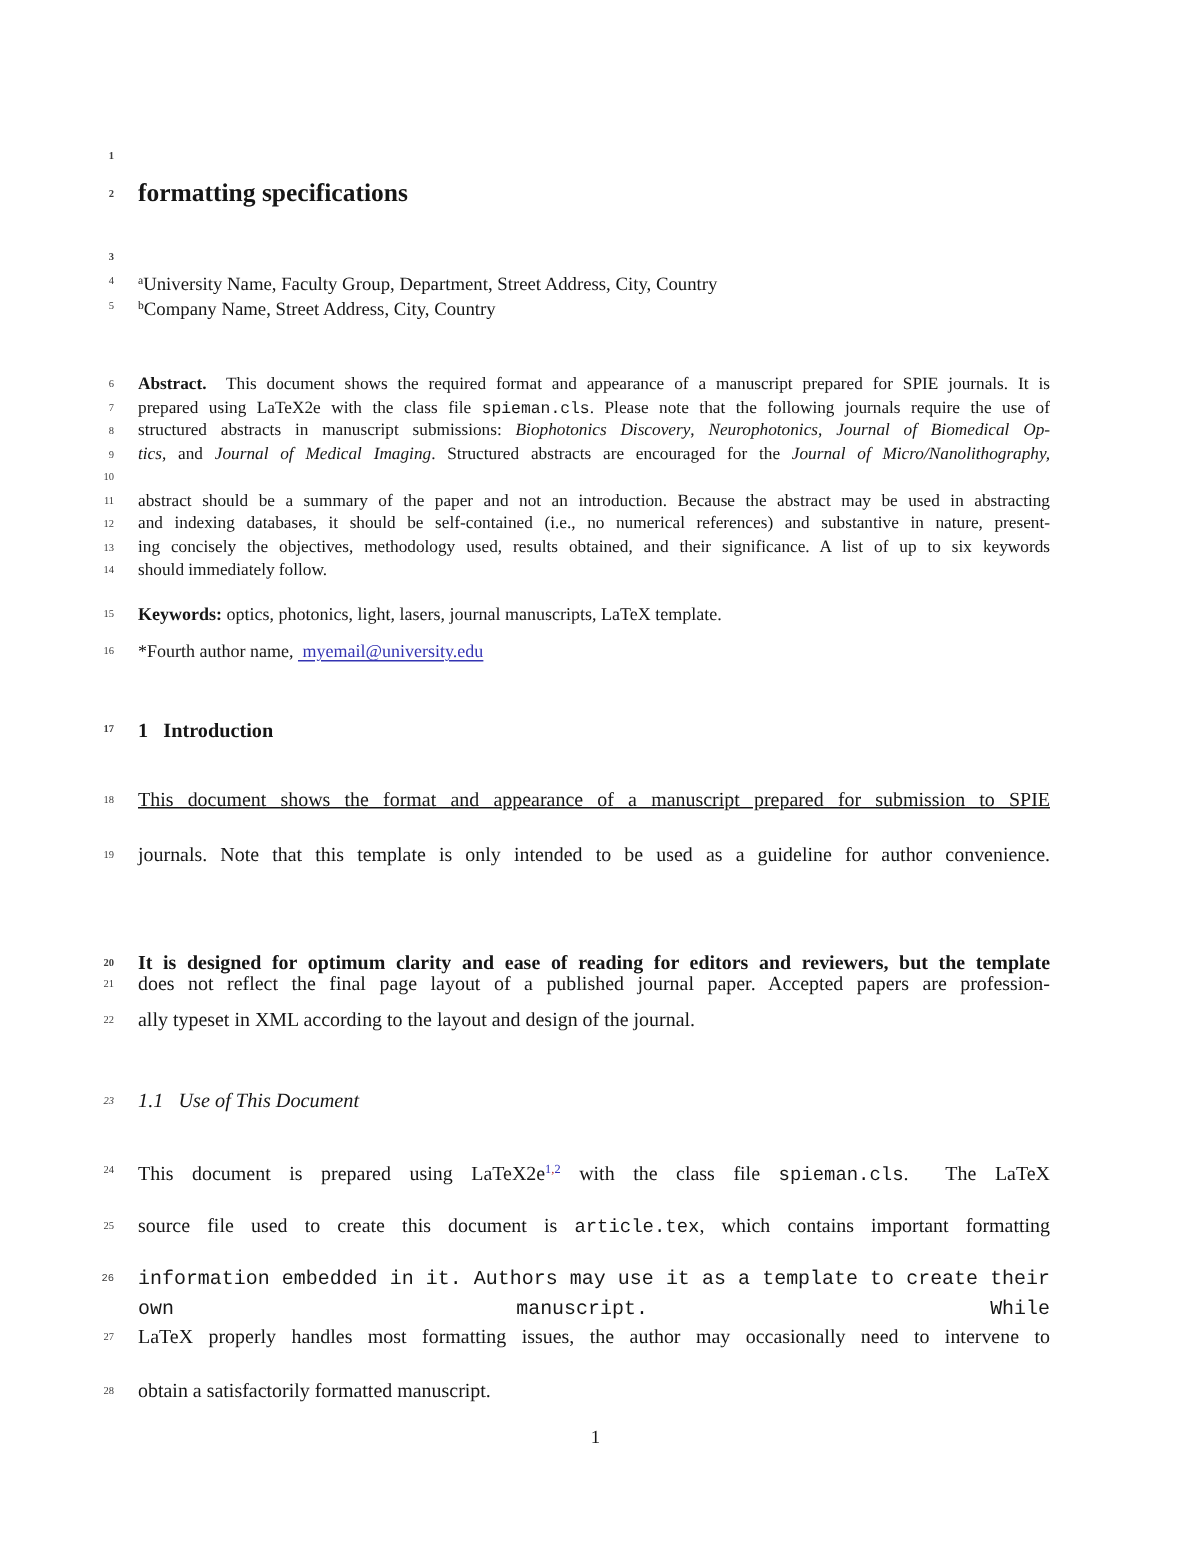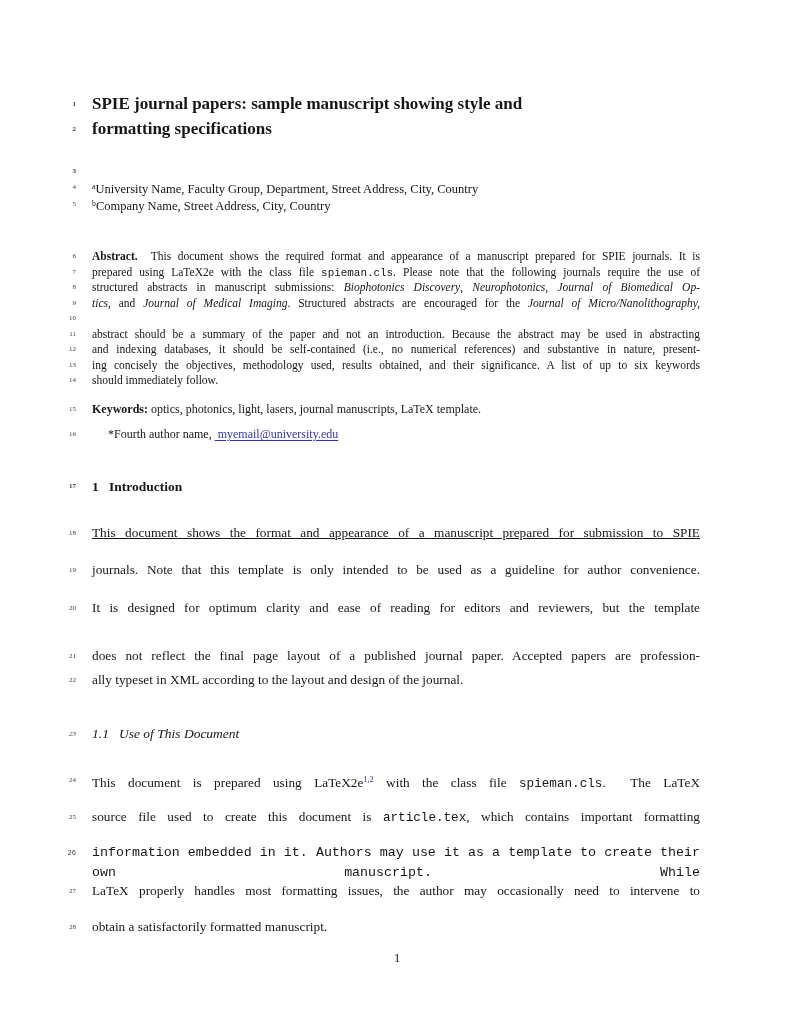--- a/index.html
+++ b/index.html
@@ -12,41 +12,40 @@
     position:absolute;left:0;top:0;width:76px;text-align:right;
     font-size:7px;color:var(--lineno,#3d3d3d);line-height:inherit;
   }
   .content{margin:0 94px 0 92px;white-space:pre-wrap;}
   .just .content{text-align:justify;text-align-last:justify;}
   .t-title{font-size:17px;line-height:26px;font-weight:700;}
   .t-auth{font-size:13px;line-height:18px;font-weight:700;}
   .t-affil{font-size:12.5px;line-height:16px;}
   .t-abs{font-size:11.5px;line-height:15.5px;}
   .t-kw{font-size:12px;line-height:16px;}
-  .t-note{font-size:12px;line-height:16px;padding-left:16px;}
+  .t-note{font-size:12px;line-height:16px;}
   .t-h1{font-size:13.5px;line-height:19px;font-weight:700;}
   .t-h2{font-size:13.5px;line-height:20px;font-style:italic;}
   .t-body{font-size:13.3px;line-height:20px;}
   .s-b{font-weight:700;}
   .s-i{font-style:italic;}
   .s-m{font-family:"Liberation Mono",monospace;font-size:0.95em;}
   .s-sup{font-size:0.62em;vertical-align:0.55em;}
   .s-blue{color:var(--cite,#2f2fb6);}
   .s-red{color:var(--cite-comma,#b22222);}
   .s-link{color:var(--link,#3333b2);text-decoration:underline;text-underline-offset:2px;}
   .pageno{position:absolute;top:951px;left:0;width:100%;text-align:center;font-size:12.5px;}
 </style>
 </head>
 <body>
 
 <div class="page">
   <div id="lines">
       <div class="line t-title" style="top: 91px;">
         <span class="num">1</span>
-        <div class="content"><span>SPIE journal papers: sample manuscript showing style and</span></div>
       </div>
       <div class="line t-title" style="top: 116px;">
         <span class="num">2</span>
         <div class="content"><span>formatting specifications</span></div>
       </div>
       <div class="line t-auth" style="top: 162px;">
         <span class="num">3</span>
       </div>
       <div class="line t-affil" style="top: 179px;">
         <span class="num">4</span>
@@ -104,21 +103,21 @@
         <div class="content"><span>1  Introduction</span></div>
       </div>
       <div class="line t-body just" style="top: 523px; text-decoration: underline;">
         <span class="num">18</span>
         <div class="content"><span>This document shows the format and appearance of a manuscript prepared for submission to SPIE</span></div>
       </div>
       <div class="line t-body just" style="top: 560px;">
         <span class="num">19</span>
         <div class="content"><span>journals. Note that this template is only intended to be used as a guideline for author convenience.</span></div>
       </div>
-      <div class="line t-body just" style="top: 598px;">
+      <div class="line t-body just" style="top: 632px; font-weight: bold;">
         <span class="num">20</span>
         <div class="content"><span>It is designed for optimum clarity and ease of reading for editors and reviewers, but the template</span></div>
       </div>
       <div class="line t-body just" style="top: 646px;">
         <span class="num">21</span>
         <div class="content"><span>does not reflect the final page layout of a published journal paper. Accepted papers are profession-</span></div>
       </div>
       <div class="line t-body" style="top: 670px;">
         <span class="num">22</span>
         <div class="content"><span>ally typeset in XML according to the layout and design of the journal.</span></div>

